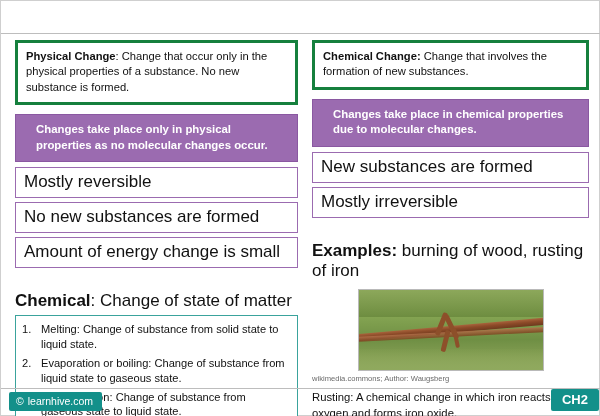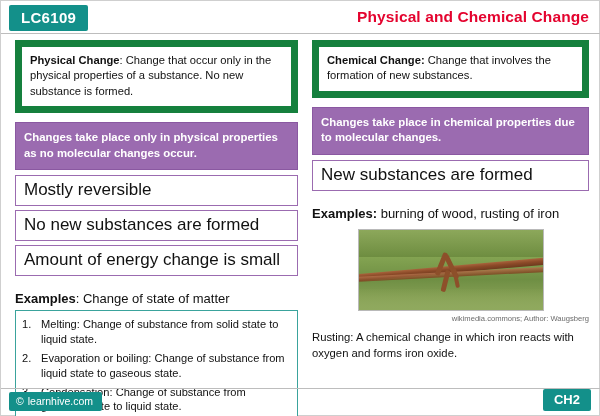--- a/index.html
+++ b/index.html
@@ -42,53 +42,53 @@
   .header-rule {
     position: absolute; left: 0; top: 32px; width: 600px; height: 1px;
     background: #bdbdbd;
   }
 
   
   .col-left { position: absolute; left: 14px; top: 39px; width: 283px; }
   .col-right { position: absolute; left: 311px; top: 39px; width: 277px; }
 
   .defbox {
-    border: 7px solid #15803d;
+    border: 3px solid #15803d;
     padding: 6px 12px 7px 8px;
     font-size: 11.2px;
     line-height: 1.38;
     color: #111111;
     background: #ffffff;
   }
   .defbox b { font-weight: bold; }
 
   .purplebox {
     margin-top: 9px;
     background: #9b6bb0;
     color: #ffffff;
     font-weight: bold;
     font-size: 11.4px;
     line-height: 1.35;
-    padding: 7px 8px 8px 8px;
+    padding: 7px 8px 8px 20px;
     border: 1px solid #8a58a1;
   }
 
   .rowlist { margin-top: 5px; }
   .rowitem {
     border: 1px solid #9b6bb0;
     font-size: 17px;
     color: #111111;
     padding: 4px 8px 5px 8px;
     background: #ffffff;
     margin-bottom: 4px;
   }
 
   .examples {
-    margin-top: 15px;
-    font-size: 13px;
+    margin-top: 23px;
+    font-size: 17px;
     color: #111111;
   }
   .examples b { font-weight: bold; }
 
   
   .ice-illus {
     position: relative;
     height: 46px;
     margin-top: 2px;
   }
@@ -114,21 +114,21 @@
     margin-bottom: 4px;
   }
   .numrow:last-child { margin-bottom: 0; }
   .numrow .num { width: 19px; flex: 0 0 19px; text-align: left; }
   .numrow .txt { flex: 1 1 auto; }
   .numrow .txt b { font-weight: normal; }
 
   
   .photo-wrap {
     margin-top: 8px;
-    text-align: right;
+    text-align: left;
   }
   .photo {
     width: 186px; height: 82px;
     margin: 0 auto;
     border: 1px solid #b9b9b9;
     position: relative;
     overflow: hidden;
     background: linear-gradient(#7e9c4e 0%, #86a653 30%, #6f8f44 62%, #94a95e 100%);
   }
   .photo .blur-top {
@@ -183,57 +183,53 @@
   .footer-left {
     position: absolute; left: 8px; bottom: 4px;
     background: #13908a;
     color: #ffffff;
     font-size: 10.5px;
     padding: 3px 9px 4px 7px;
     border-radius: 2px;
     display: flex; align-items: center; gap: 4px;
   }
   .footer-right {
-    position: absolute; right: 8px; bottom: 4px;
+    position: absolute; right: 0; bottom: 4px;
     background: #13908a;
     color: #ffffff;
     font-weight: bold;
     font-size: 13px;
     padding: 3px 11px 4px 11px;
     border-radius: 2px;
   }
   .copy-glyph { font-size: 10.5px; }
 </style>
 </head>
 <body>
 
 <div class="page">
 
-  <div class="header">
-    <div class="header-tag">LC6109</div>
-    <div class="header-title">Physical and Chemical Change</div>
-  </div>
   <div class="header-rule"></div>
 
   <div class="col-left">
 
     <div class="defbox">
       <b>Physical Change</b><span>: Change that occur only in the physical properties of a substance. No new substance is formed.</span>
     </div>
 
     <div class="purplebox">Changes take place only in physical properties as no molecular changes occur.</div>
 
     <div class="rowlist">
       <div class="rowitem">Mostly reversible</div>
       <div class="rowitem">No new substances are formed</div>
       <div class="rowitem">Amount of energy change is small</div>
     </div>
 
     <div class="examples">
-      <b>Examples</b><span>: Change of state of matter</span>
+      <b>Chemical</b><span>: Change of state of matter</span>
     </div>
 
 
     <div class="numbox">
       <div class="numrow">
         <span class="num">1.</span>
         <span class="txt"><b>Melting</b><span>: Change of substance from solid state to liquid state.</span></span>
       </div>
       <div class="numrow">
         <span class="num">2.</span>
@@ -250,20 +246,21 @@
   <div class="col-right">
 
     <div class="defbox">
       <b>Chemical Change:</b><span> Change that involves the formation of new substances.</span>
     </div>
 
     <div class="purplebox">Changes take place in chemical properties due to molecular changes.</div>
 
     <div class="rowlist">
       <div class="rowitem">New substances are formed</div>
+      <div class="rowitem">Mostly irreversible</div>
     </div>
 
     <div class="examples">
       <b>Examples:</b><span> burning of wood, rusting of iron</span>
     </div>
 
     <div class="photo-wrap">
       <div class="photo">
         <div class="blur-top"></div>
         <div class="grass"></div>

